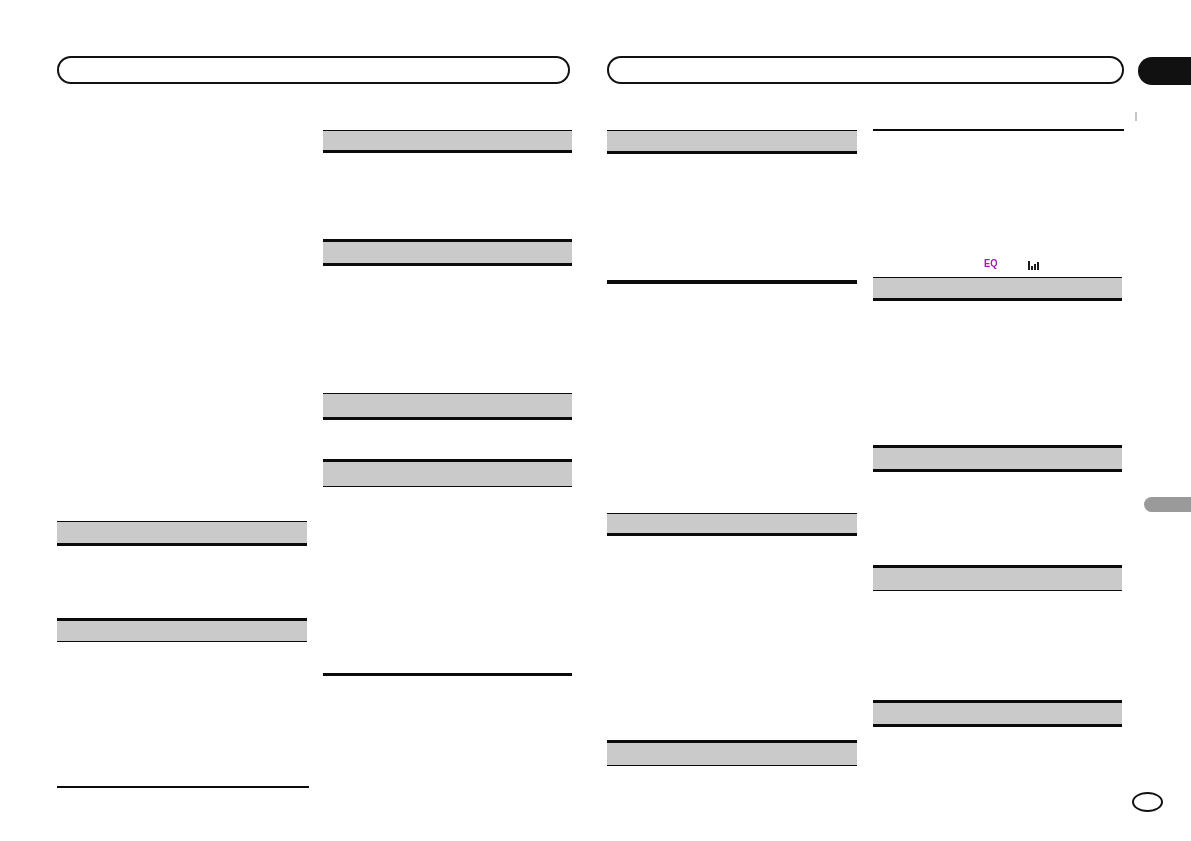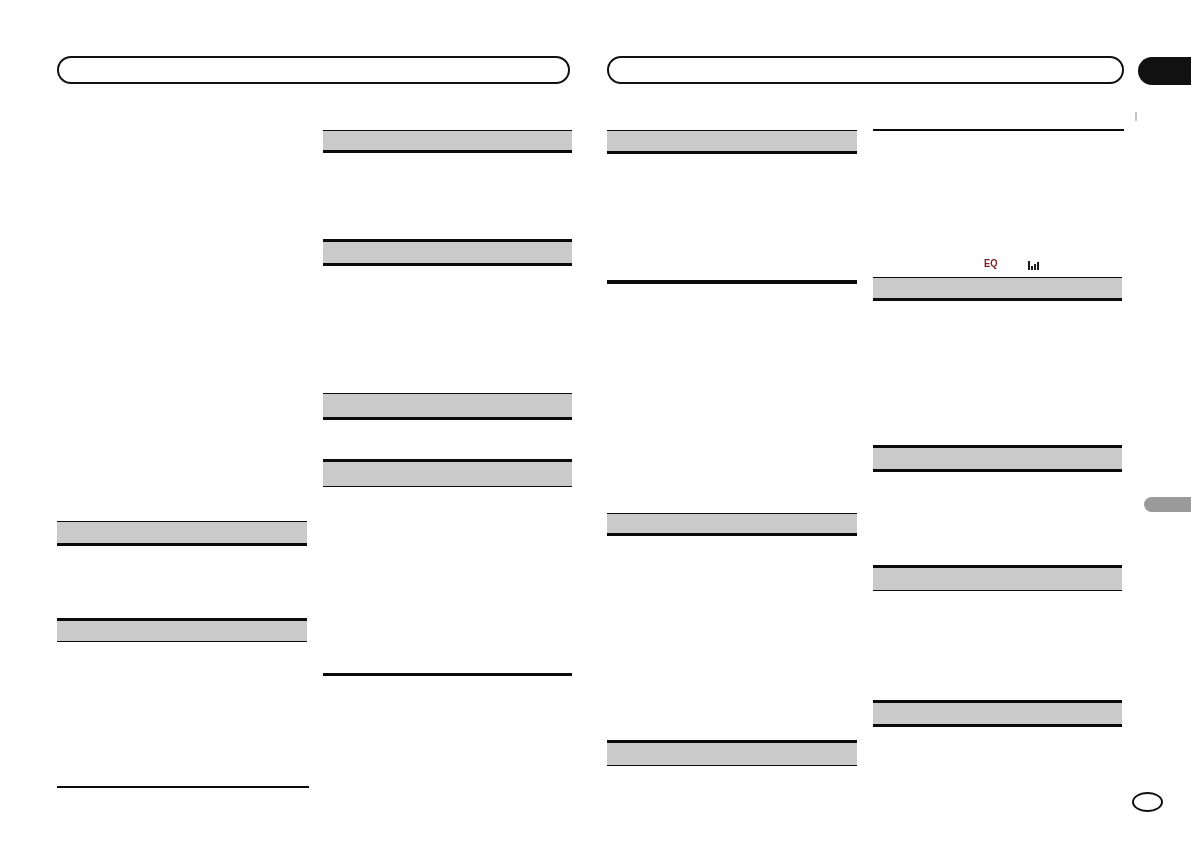--- a/index.html
+++ b/index.html
@@ -33,21 +33,21 @@
   .b-thin  { border-bottom: 1px solid var(--rule, #0b0b0b); }
   .b-thick { border-bottom: 3px solid var(--rule, #0b0b0b); }
 
   
   .rule { background: var(--rule, #0b0b0b); }
 
   
   .eq {
     display: flex; align-items: flex-end;
     height: 13px;
-    color: #7f1d1d;
+    color: #a21caf;
     gap: 26px;
   }
   .eq-label {
     font-size: 11px; font-weight: bold; letter-spacing: 0px;
     line-height: 13px;
     transform: scaleX(0.85); transform-origin: left bottom;
   }
   .eq-bars { display: flex; align-items: flex-end; gap: 1px; margin-left: 2px; }
   .eqbar { display: inline-block; width: 2px; background: #1a1a1a; }
 

